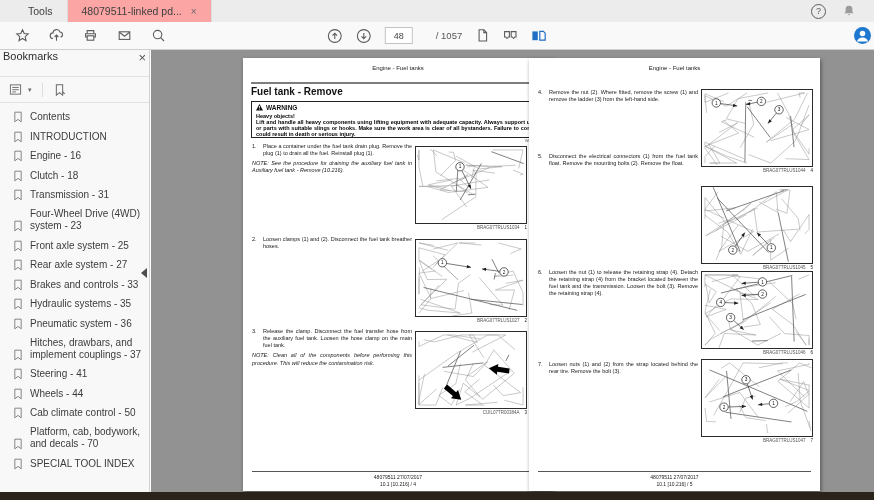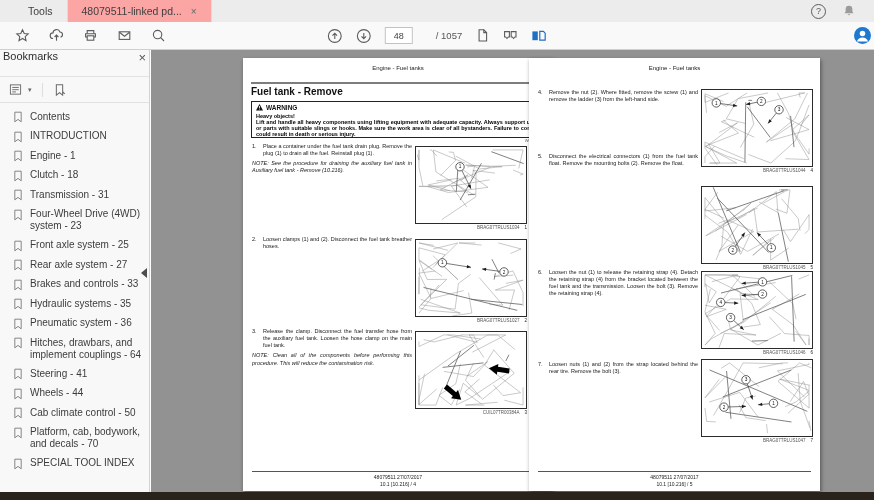--- a/index.html
+++ b/index.html
@@ -27,21 +27,21 @@
   
   .sidebar{position:absolute;top:50px;left:0;width:150px;bottom:8px;background:#f8f8f8;
            border-right:1px solid #d2d2d2;box-sizing:border-box;}
   .sb-header{height:26px;display:flex;align-items:flex-start;padding:0 3px;border-bottom:1px solid #e2e2e2;
              font-size:11px;color:#2e2e2e;}
   .sb-close{margin-left:auto;font-size:13px;color:#555;}
   .sb-tools{height:25px;display:flex;align-items:center;gap:6px;padding:0 9px;border-bottom:1px solid #e2e2e2;}
   .sb-caret{font-size:7px;color:#666;}
   .sb-sep{width:1px;height:14px;background:#ddd;margin:0 4px;}
   .sb-list{padding-top:4px;overflow:hidden;}
-  .sb-item{display:flex;align-items:flex-start;gap:7px;padding:3.5px 4px 3.5px 13px;
+  .sb-item{display:flex;align-items:flex-end;gap:7px;padding:3.5px 4px 3.5px 13px;
            font-size:10px;line-height:12px;color:#3c3c3c;}
   .sb-item .lbl{flex:1;}
   .collapse-handle{position:absolute;left:141px;top:268px;width:0;height:0;
                    border-top:5px solid transparent;border-bottom:5px solid transparent;
                    border-right:6px solid #4d4d4d;}
   
   .docarea{position:absolute;top:50px;left:151px;right:0;bottom:8px;background:#929292;}
   .page{position:absolute;top:8px;height:433px;background:#fff;box-shadow:1px 2px 4px rgba(0,0,0,.45);}
   .pageL{left:53px;width:310px;margin-left:39px;}
   .pageR{left:378px;width:291px;}
@@ -195,21 +195,21 @@
       <div class="sb-item">
         <svg width="10" height="12" viewBox="0 0 11 13" style="flex:none;margin-top:0.5px">
           <path d="M2 1.2 H9 V11.8 L5.5 9.1 L2 11.8 Z" fill="none" stroke="#7a7a7a" stroke-width="1"></path>
         </svg>
         <span class="lbl">INTRODUCTION</span>
       </div>
       <div class="sb-item">
         <svg width="10" height="12" viewBox="0 0 11 13" style="flex:none;margin-top:0.5px">
           <path d="M2 1.2 H9 V11.8 L5.5 9.1 L2 11.8 Z" fill="none" stroke="#7a7a7a" stroke-width="1"></path>
         </svg>
-        <span class="lbl">Engine - 1</span>
+        <span class="lbl">Engine - 16</span>
       </div>
       <div class="sb-item">
         <svg width="10" height="12" viewBox="0 0 11 13" style="flex:none;margin-top:0.5px">
           <path d="M2 1.2 H9 V11.8 L5.5 9.1 L2 11.8 Z" fill="none" stroke="#7a7a7a" stroke-width="1"></path>
         </svg>
         <span class="lbl">Clutch - 18</span>
       </div>
       <div class="sb-item">
         <svg width="10" height="12" viewBox="0 0 11 13" style="flex:none;margin-top:0.5px">
           <path d="M2 1.2 H9 V11.8 L5.5 9.1 L2 11.8 Z" fill="none" stroke="#7a7a7a" stroke-width="1"></path>
@@ -249,21 +249,21 @@
       <div class="sb-item">
         <svg width="10" height="12" viewBox="0 0 11 13" style="flex:none;margin-top:0.5px">
           <path d="M2 1.2 H9 V11.8 L5.5 9.1 L2 11.8 Z" fill="none" stroke="#7a7a7a" stroke-width="1"></path>
         </svg>
         <span class="lbl">Pneumatic system - 36</span>
       </div>
       <div class="sb-item">
         <svg width="10" height="12" viewBox="0 0 11 13" style="flex:none;margin-top:0.5px">
           <path d="M2 1.2 H9 V11.8 L5.5 9.1 L2 11.8 Z" fill="none" stroke="#7a7a7a" stroke-width="1"></path>
         </svg>
-        <span class="lbl">Hitches, drawbars, and implement couplings - 64</span>
+        <span class="lbl">Hitches, drawbars, and implement couplings - 37</span>
       </div>
       <div class="sb-item">
         <svg width="10" height="12" viewBox="0 0 11 13" style="flex:none;margin-top:0.5px">
           <path d="M2 1.2 H9 V11.8 L5.5 9.1 L2 11.8 Z" fill="none" stroke="#7a7a7a" stroke-width="1"></path>
         </svg>
         <span class="lbl">Steering - 41</span>
       </div>
       <div class="sb-item">
         <svg width="10" height="12" viewBox="0 0 11 13" style="flex:none;margin-top:0.5px">
           <path d="M2 1.2 H9 V11.8 L5.5 9.1 L2 11.8 Z" fill="none" stroke="#7a7a7a" stroke-width="1"></path>

